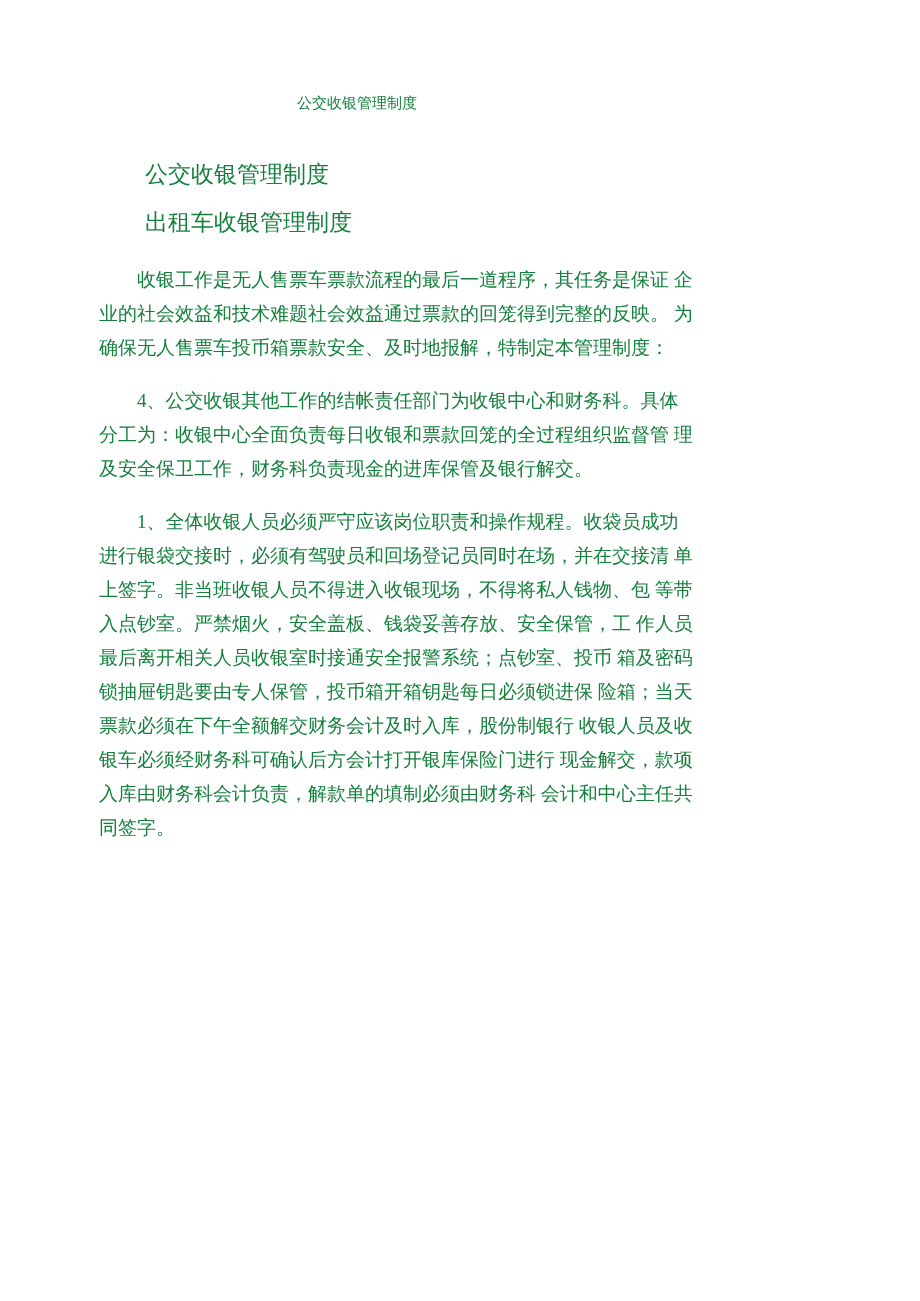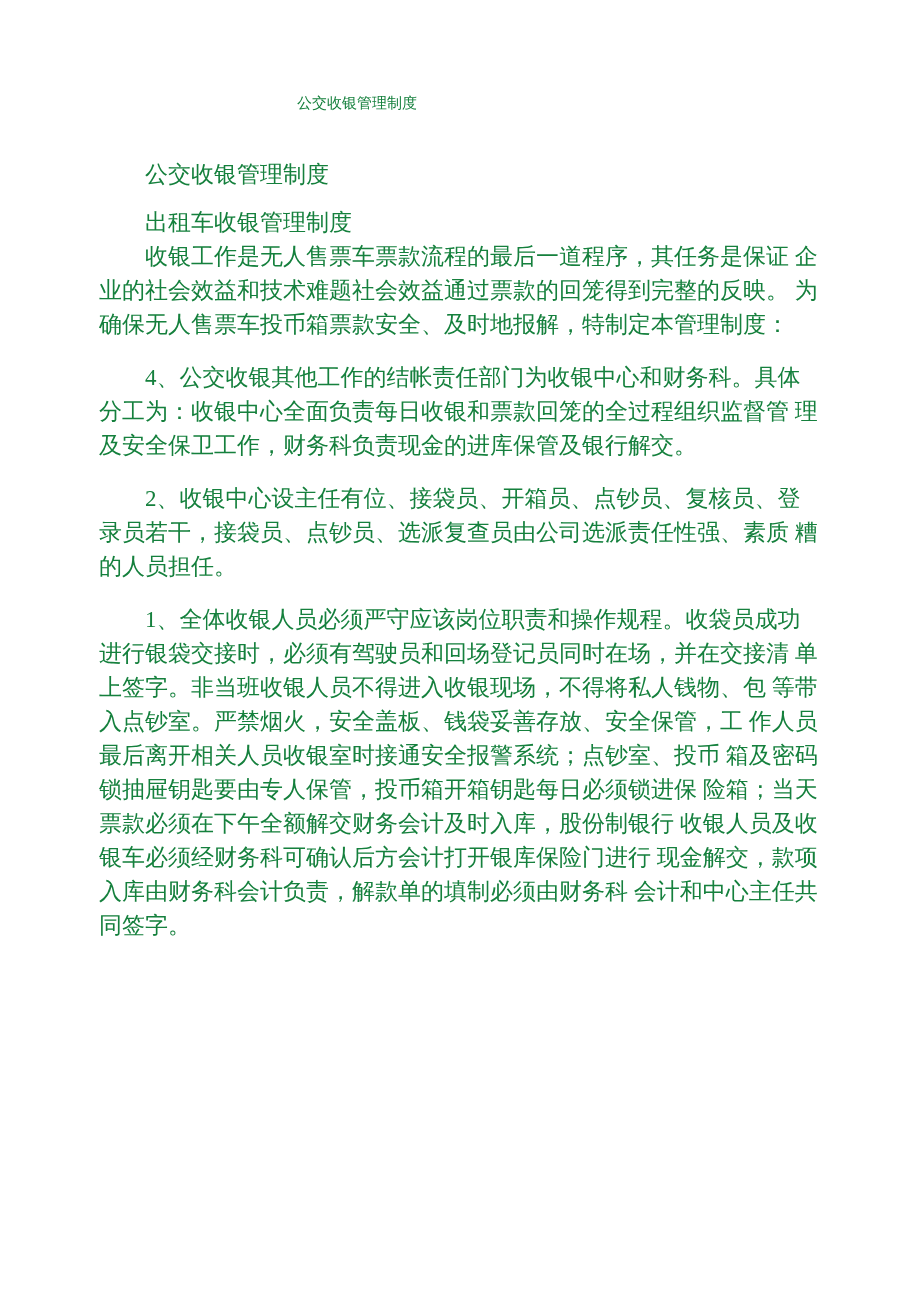--- a/index.html
+++ b/index.html
@@ -28,23 +28,23 @@
   .doc-title,
   .doc-subtitle {
     font-size: 23px;
     font-weight: normal;
     line-height: 34px;
     margin: 0;
     text-indent: 2em;
     white-space: pre-line;
   }
   .doc-title { margin-bottom: 14px; }
-  .doc-subtitle { }
+  .doc-subtitle { margin-bottom: 23px; }
   .doc-paragraph {
-    font-size: 23px;
+    font-size: 19px;
     line-height: 34px;
     margin: 0 0 19px 0;
     text-indent: 2em;
     white-space: pre-line;
     letter-spacing: 0;
   }
 </style>
 </head>
 <body>
 
@@ -57,23 +57,20 @@
     <h2 class="doc-subtitle">出租车收银管理制度</h2>
 
     <p class="doc-paragraph">收银工作是无人售票车票款流程的最后一道程序，其任务是保证 企
 业的社会效益和技术难题社会效益通过票款的回笼得到完整的反映。 为
 确保无人售票车投币箱票款安全、及时地报解，特制定本管理制度：</p>
 
     <p class="doc-paragraph">4、公交收银其他工作的结帐责任部门为收银中心和财务科。具体
 分工为：收银中心全面负责每日收银和票款回笼的全过程组织监督管 理
 及安全保卫工作，财务科负责现金的进库保管及银行解交。</p>
 
-    <p class="doc-paragraph">2、收银中心设主任有位、接袋员、开箱员、点钞员、复核员、登
-录员若干，接袋员、点钞员、选派复查员由公司选派责任性强、素质 糟
-的人员担任。</p>
 
     <p class="doc-paragraph">1、全体收银人员必须严守应该岗位职责和操作规程。收袋员成功
 进行银袋交接时，必须有驾驶员和回场登记员同时在场，并在交接清 单
 上签字。非当班收银人员不得进入收银现场，不得将私人钱物、包 等带
 入点钞室。严禁烟火，安全盖板、钱袋妥善存放、安全保管，工 作人员
 最后离开相关人员收银室时接通安全报警系统；点钞室、投币 箱及密码
 锁抽屉钥匙要由专人保管，投币箱开箱钥匙每日必须锁进保 险箱；当天
 票款必须在下午全额解交财务会计及时入库，股份制银行 收银人员及收
 银车必须经财务科可确认后方会计打开银库保险门进行 现金解交，款项
 入库由财务科会计负责，解款单的填制必须由财务科 会计和中心主任共

